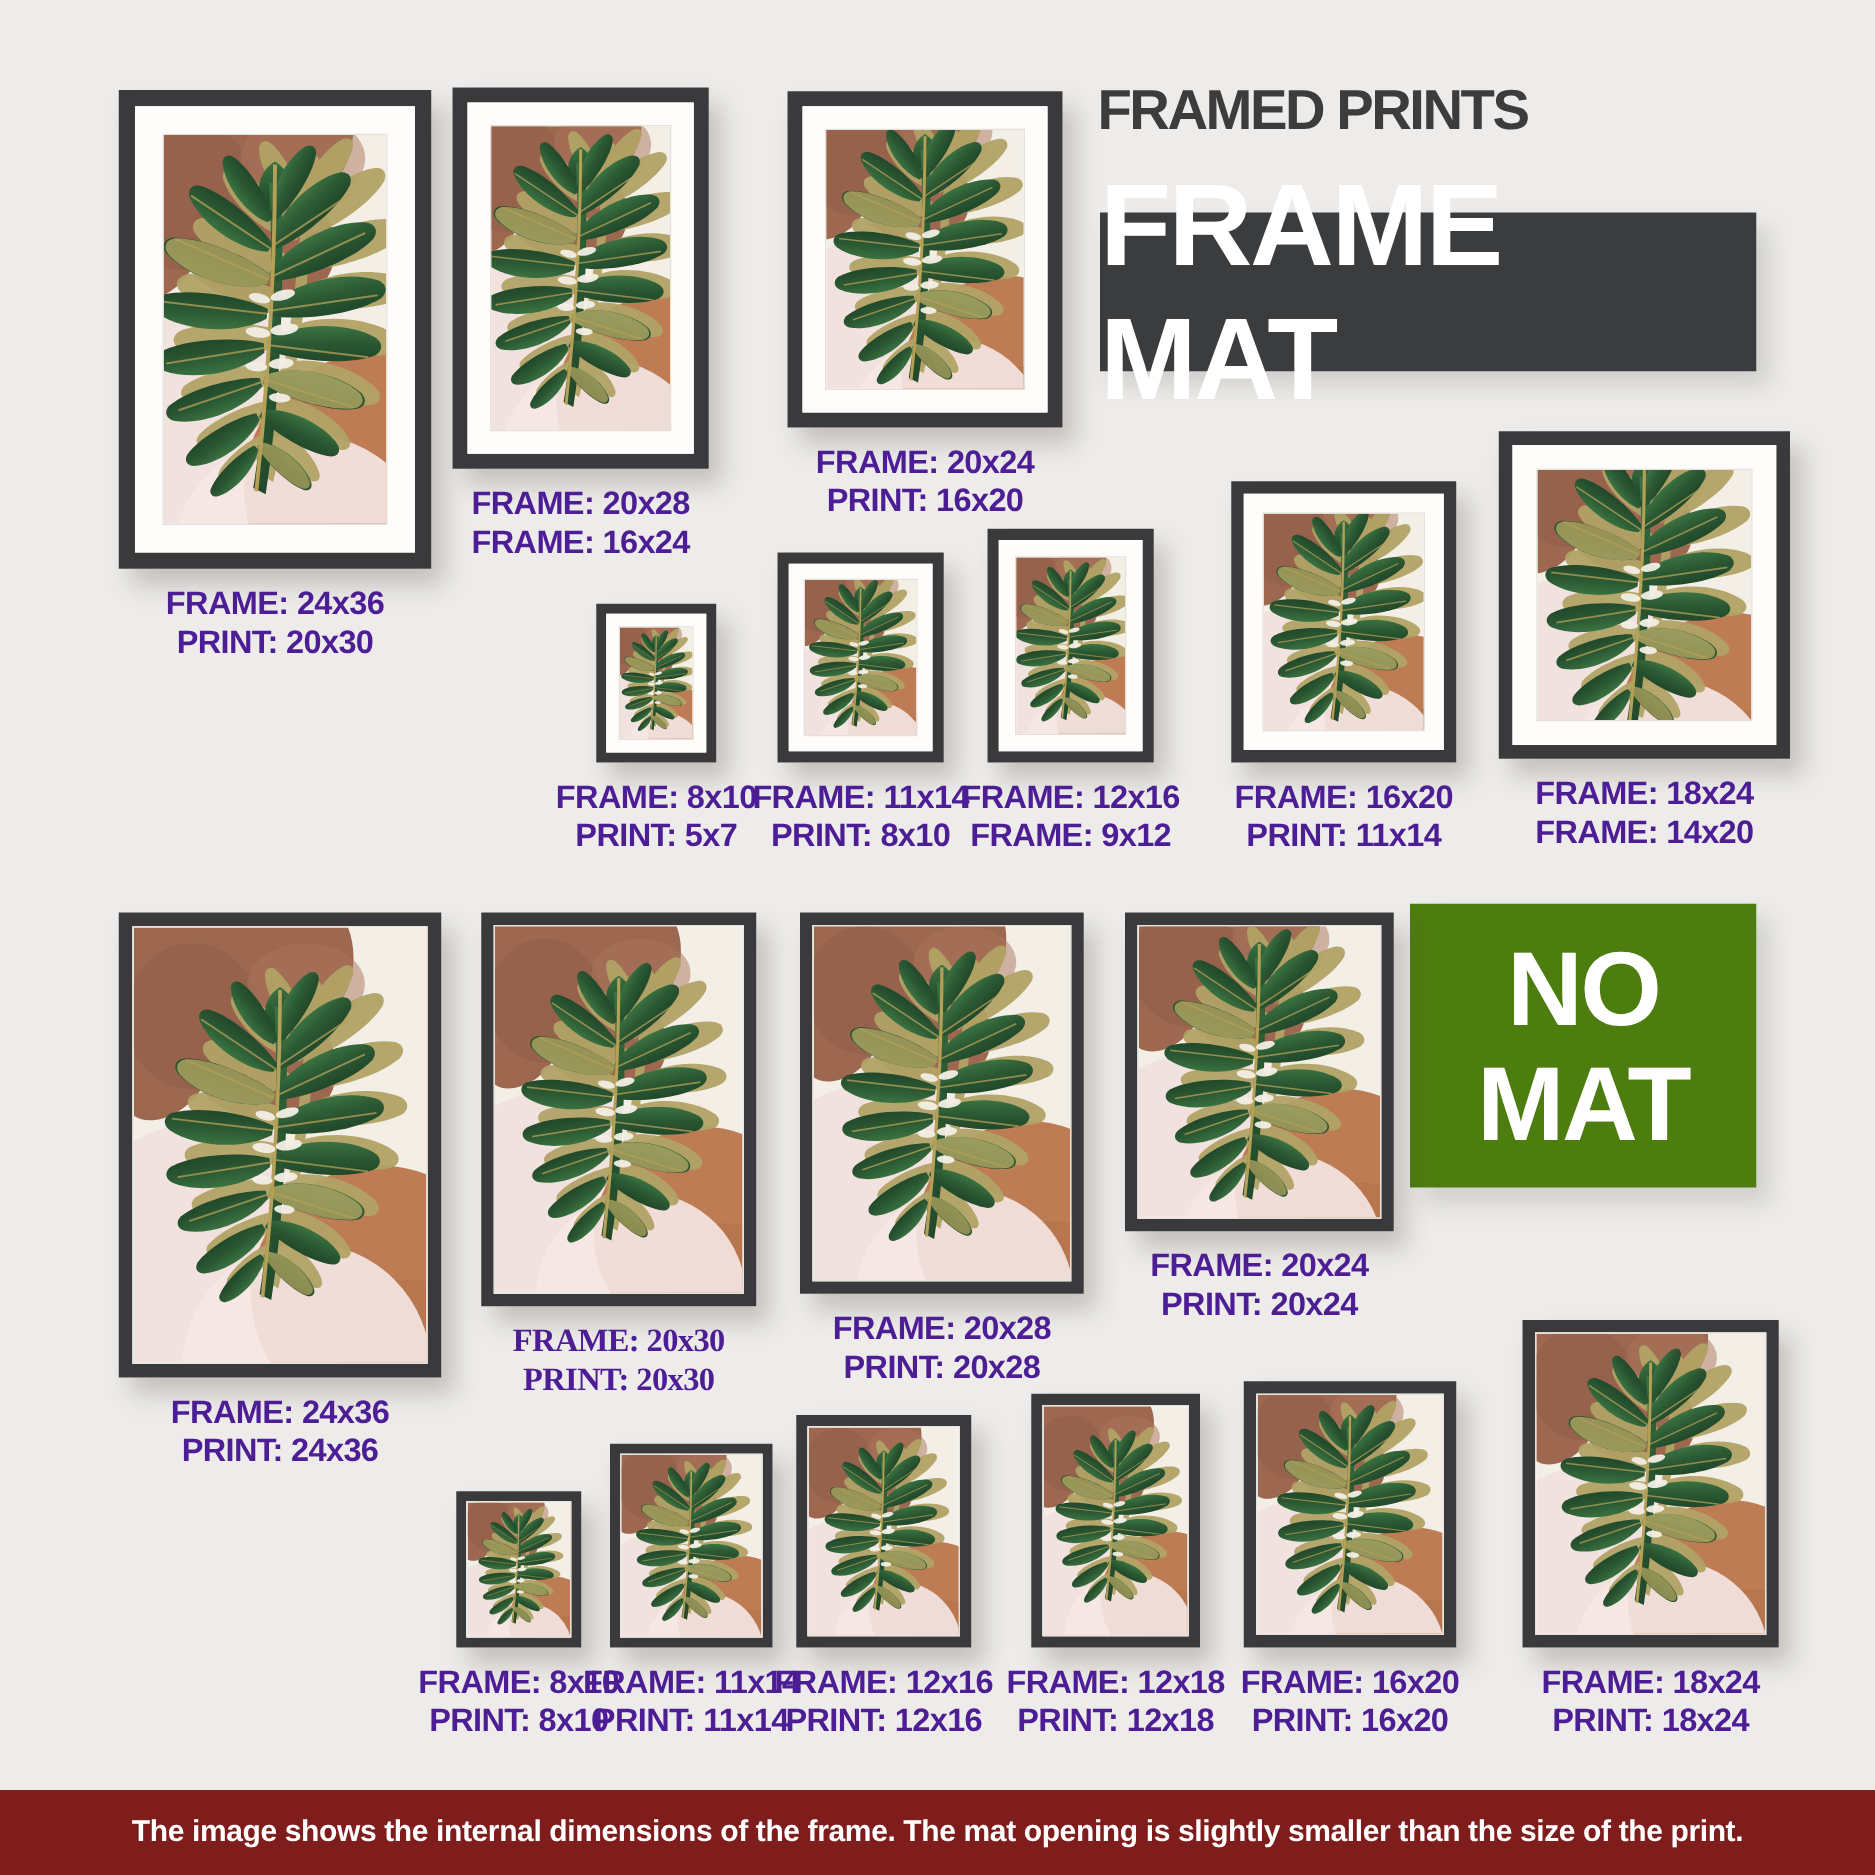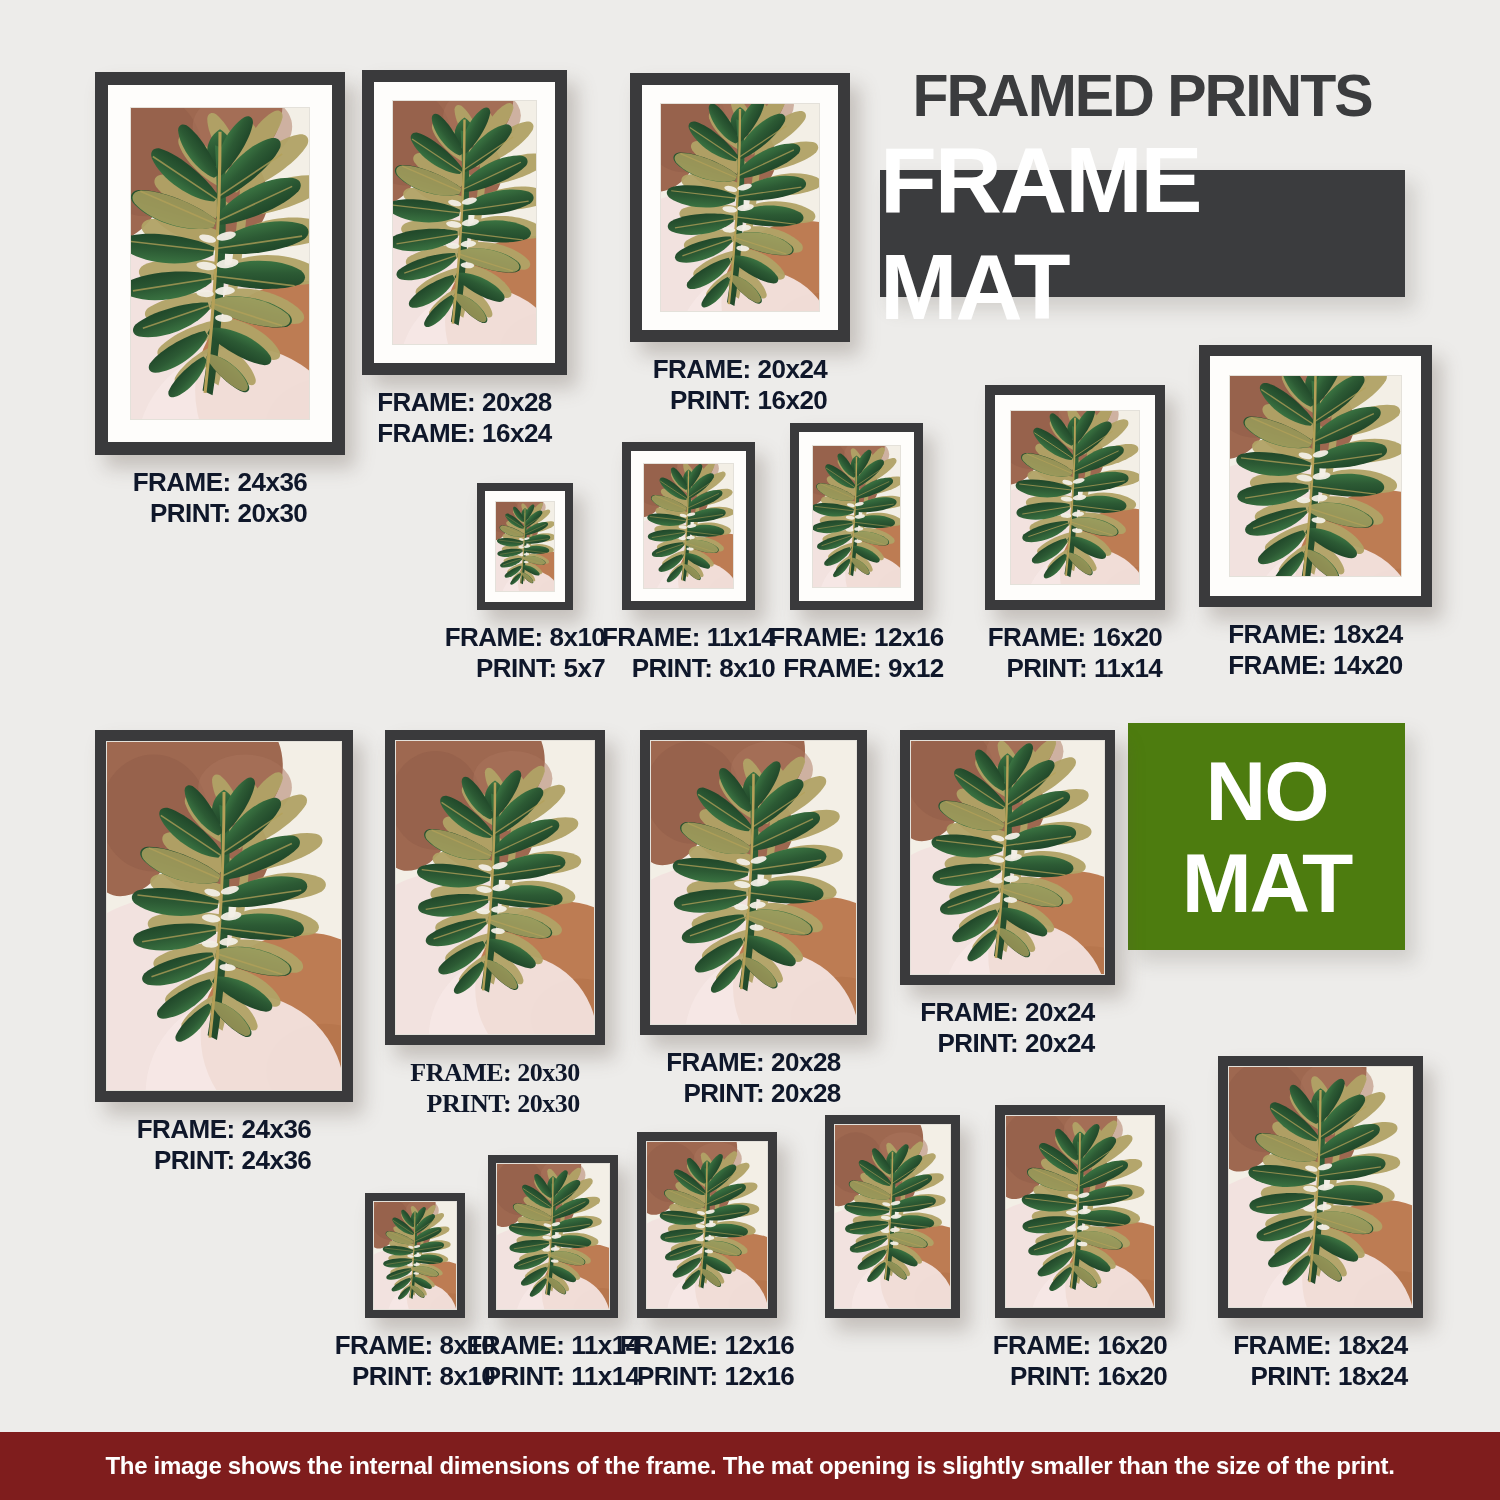--- a/index.html
+++ b/index.html
@@ -5,21 +5,21 @@
   html,body{margin:0;padding:0;}
   body{
     width:1500px;height:1500px;position:relative;overflow:hidden;
     background:#edecea;
     font-family:"Liberation Sans", sans-serif;
   }
   .canvas{position:absolute;inset:0;}
   
   .title{
     position:absolute;left:878px;top:62px;width:528px;
-    text-align:center;font-size:59px;font-weight:bold;color:#3b3c3e;
+    font-size:45px;font-weight:bold;color:#3b3c3e;
     letter-spacing:-2px;white-space:nowrap;
   }
   .with-mat-box{
     position:absolute;left:880px;top:170px;width:525px;height:127px;
     background:#3b3c3e;color:#ffffff;font-weight:bold;font-size:93px;
     display:flex;align-items:center;justify-content:center;letter-spacing:-2px;
     box-shadow:10px 12px 18px rgba(80,70,60,.18);
   }
   .no-mat-box{
     position:absolute;left:1128px;top:723px;width:277px;height:227px;
@@ -33,22 +33,22 @@
   .frame{
     position:relative;width:100%;box-sizing:border-box;
     border-style:solid;border-color:#3a3a3c;background:#fefefe;
     box-shadow:10px 13px 18px rgba(92,80,70,.28);
   }
   .inner{width:100%;height:100%;box-sizing:border-box;background:#fefdfb;}
   .print{width:100%;height:100%;overflow:hidden;border:1px solid #e4e1da;box-sizing:border-box;}
   .print svg{display:block;width:100%;height:100%;}
   .frame-label{
     position:relative;left:50%;transform:translateX(-50%);
-    width:max-content;margin-top:12px;text-align:right;
-    font-weight:bold;font-size:26px;line-height:31px;color:#0f172a;letter-spacing:-0.5px;
+    width:max-content;margin-top:12px;text-align:center;
+    font-weight:bold;font-size:26px;line-height:31px;color:#4c1d95;letter-spacing:-0.5px;
     white-space:nowrap;
   }
   
   .footer{
     position:absolute;left:0;bottom:0;width:1500px;height:68px;background:#7f1d1d;
     color:#ffffff;font-weight:bold;font-size:24px;letter-spacing:-0.3px;
     display:flex;align-items:center;justify-content:center;
   }
   .defs-holder{position:absolute;width:0;height:0;overflow:hidden;}
 </style>
@@ -365,20 +365,24 @@
       <div class="frame-item" style="left: 825px; top: 1115px; width: 135px;">
         <div class="frame" style="height: 203px; border-width: 9px;">
           <div class="inner">
             <div class="print">
               <svg viewBox="0 0 200 300" preserveAspectRatio="xMidYMid slice">
                 <use href="#artg" xlink:href="#artg"></use>
               </svg>
             </div>
           </div>
         </div>
+        <div class="frame-label">
+          <div>FRAME: 12x18</div>
+          <div>PRINT: 12x18</div>
+        </div>
       </div>
       <div class="frame-item" style="left: 995px; top: 1105px; width: 170px;">
         <div class="frame" style="height: 213px; border-width: 10px;">
           <div class="inner">
             <div class="print">
               <svg viewBox="0 0 200 300" preserveAspectRatio="xMidYMid slice">
                 <use href="#artg" xlink:href="#artg"></use>
               </svg>
             </div>
           </div>

